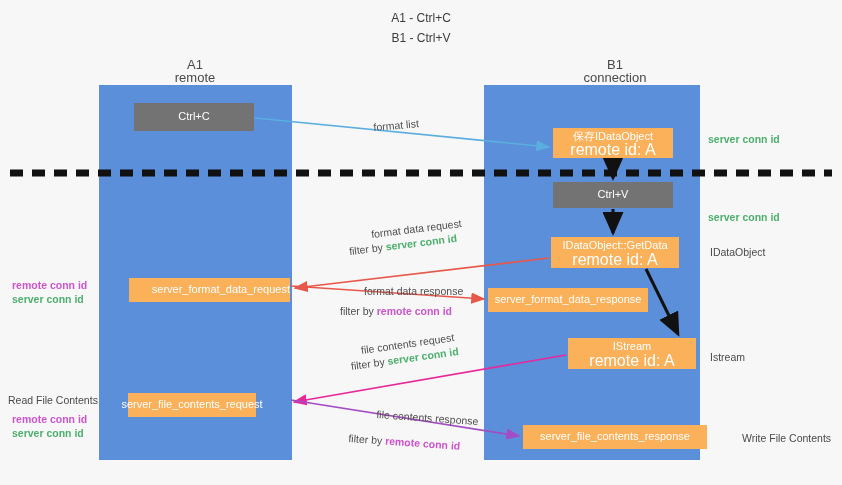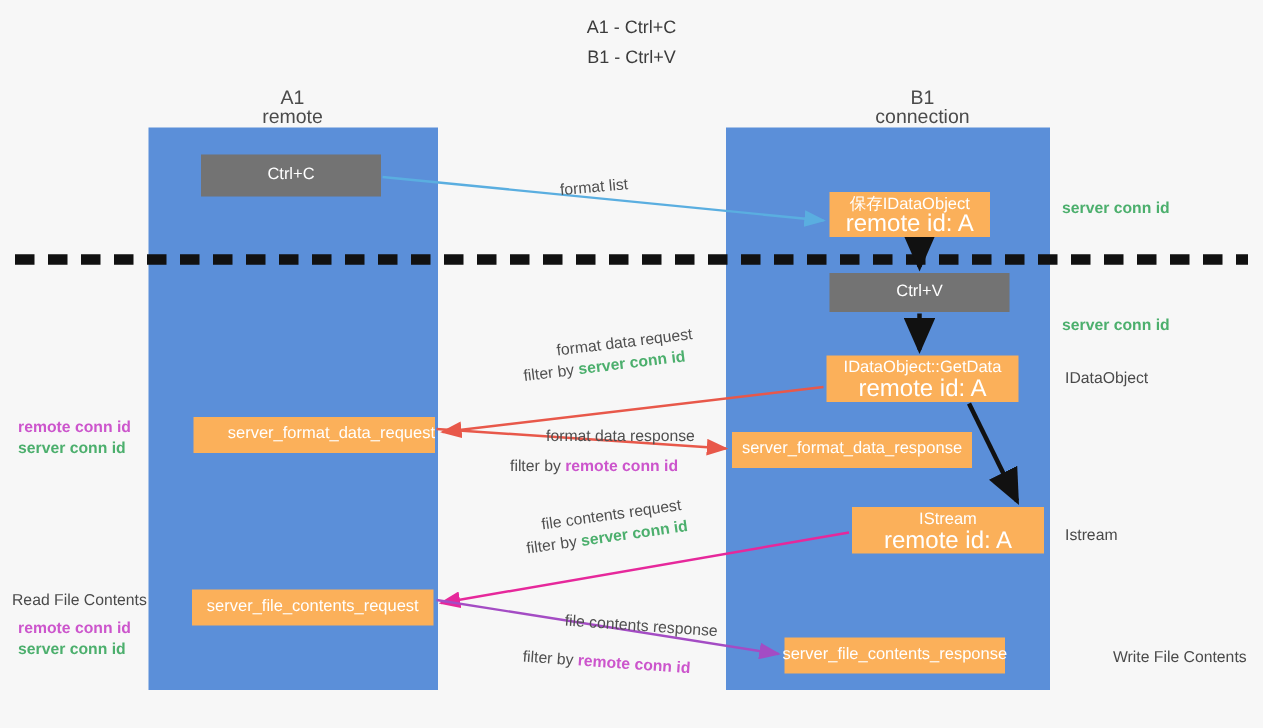--- a/index.html
+++ b/index.html
@@ -73,21 +73,21 @@
   <svg class="layer" id="lanes">
     <rect x="99" y="85" width="193" height="375" fill="#5b8fd9"></rect>
     <rect x="484" y="85" width="216" height="375" fill="#5b8fd9"></rect>
     <line x1="10" y1="173" x2="832" y2="173" stroke="#111111" stroke-width="7" stroke-dasharray="13 9" stroke-linecap="butt"></line>
   </svg>
 
   <div class="box green" style="left:134px;top:103px;width:120px;height:28px;">
     <div>Ctrl+C</div>
   </div>
 
-  <div class="box orange" style="left:553px;top:128px;width:107px;height:30px;">
+  <div class="box orange" style="left:553px;top:128px;width:120px;height:30px;">
     <div>保存IDataObject</div>
     <div class="l2">remote id: A</div>
   </div>
 
   <div class="box green" style="left:553px;top:182px;width:120px;height:26px;">
     <div>Ctrl+V</div>
   </div>
 
   <div class="box orange" style="left:551px;top:237px;width:128px;height:31px;">
     <div>IDataObject::GetData</div>
@@ -100,25 +100,25 @@
 
   <div class="box orange" style="left:488px;top:288px;width:160px;height:24px;">
     <div>server_format_data_response</div>
   </div>
 
   <div class="box orange" style="left:568px;top:338px;width:128px;height:31px;">
     <div>IStream</div>
     <div class="l2">remote id: A</div>
   </div>
 
-  <div class="box orange" style="left:128px;top:393px;width:161px;height:24px;text-align:right;">
+  <div class="box orange" style="left:128px;top:393px;width:128px;height:24px;text-align:right;">
     <div>server_file_contents_request</div>
   </div>
 
-  <div class="box orange" style="left:523px;top:425px;width:147px;height:24px;">
+  <div class="box orange" style="left:523px;top:425px;width:184px;height:24px;">
     <div>server_file_contents_response</div>
   </div>
 
   <svg class="layer" id="wires">
     <defs>
       <marker id="ah-blue" markerWidth="9" markerHeight="7" refX="8" refY="3.5" orient="auto">
         <polygon points="0 0, 9 3.5, 0 7" fill="#5aaee0"></polygon>
       </marker>
       <marker id="ah-red" markerWidth="9" markerHeight="7" refX="8" refY="3.5" orient="auto">
         <polygon points="0 0, 9 3.5, 0 7" fill="#e8584a"></polygon>

